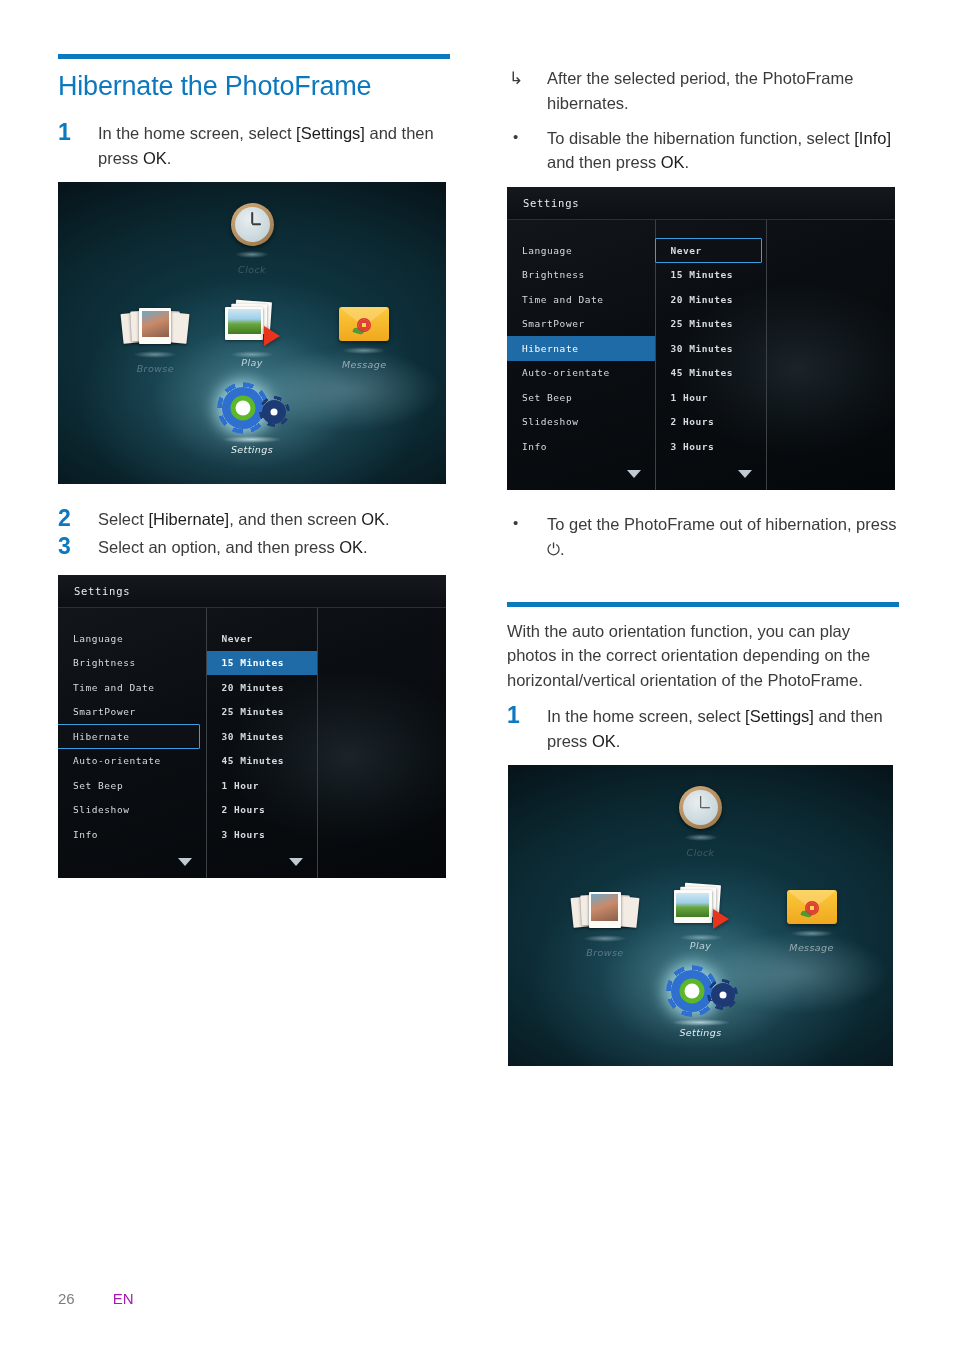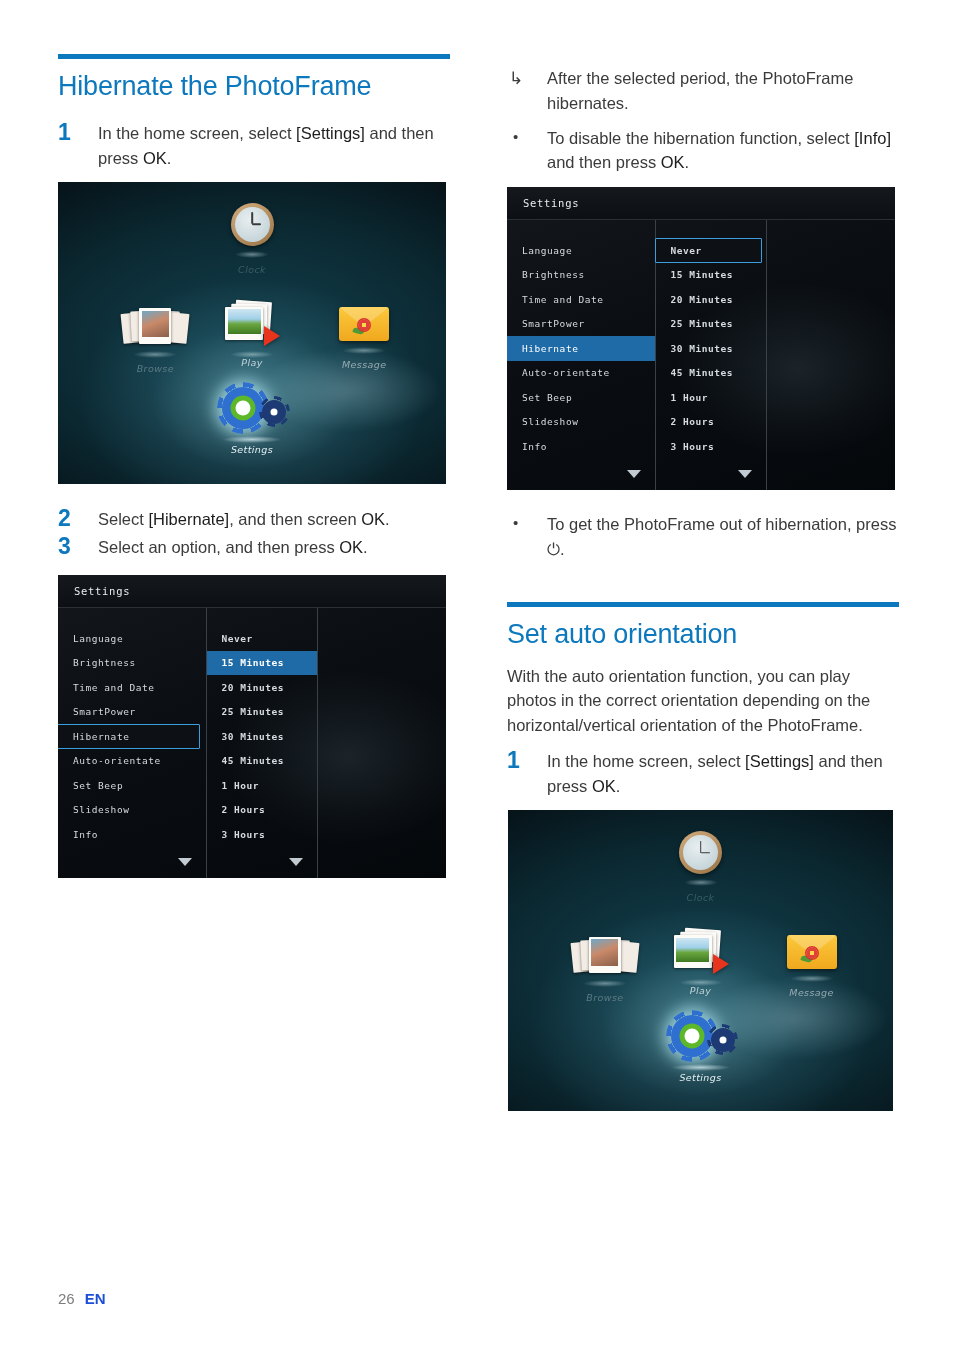--- a/index.html
+++ b/index.html
@@ -245,23 +245,23 @@
   .c2 .mi { padding-left:14px; }
   .c2 .mi.sel-box { margin-right:4px; }
   .dn-arrow {
     position:absolute; bottom:12px; right:14px;
     width:0; height:0;
     border-left:7px solid transparent; border-right:7px solid transparent;
     border-top:8px solid #c3cbd2;
   }
 
   
-  .footer { position:absolute; left:58px; bottom:44px; display:flex; align-items:baseline; gap:10px; }
+  .footer { position:absolute; left:58px; bottom:44px; display:flex; align-items:baseline; gap:38px; }
   .footer .pg { font-size:15px; color:#7d7d7d; }
-  .footer .lang { font-size:15px; font-weight:700; color:#1d4ed8; }
+  .footer .lang { font-size:15px; font-weight:400; color:#a21caf; }
 </style>
 </head>
 <body>
 
 <div class="page">
 
   <div class="col col-left" style="top:54px;">
 
     <div class="rule"></div>
     <h1 class="section">Hibernate the PhotoFrame</h1>
@@ -415,21 +415,20 @@
         <div class="st-col c3"></div>
       </div>
     </div>
 
     <div class="blt" style="margin-top:22px;">
       <div class="mk dot">•</div>
       <div class="txt"><span>To get the PhotoFrame out of hibernation, press </span><span>⏻</span><span>.</span></div>
     </div>
 
     <div class="rule" style="margin-top:40px;"></div>
-    <h1 class="section" style="margin-bottom:14px;">Set auto orientation</h1>
 
     <p class="para">With the auto orientation function, you can play photos in the correct orientation depending on the horizontal/vertical orientation of the PhotoFrame.</p>
 
     <div class="step" style="margin-top:2px;">
       <div class="num">1</div>
       <div class="txt"><span>In the home screen, select </span><b>[Settings]</b><span> and then press </span><b>OK</b><span>.</span></div>
     </div>
 
     <div class="shot home" style="width:385px;height:301px;margin-top:12px;margin-left:1px;">
       <div class="cloud"></div>

